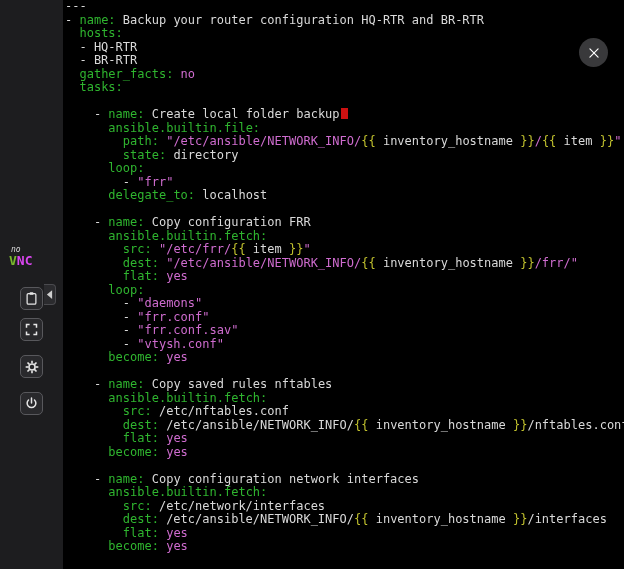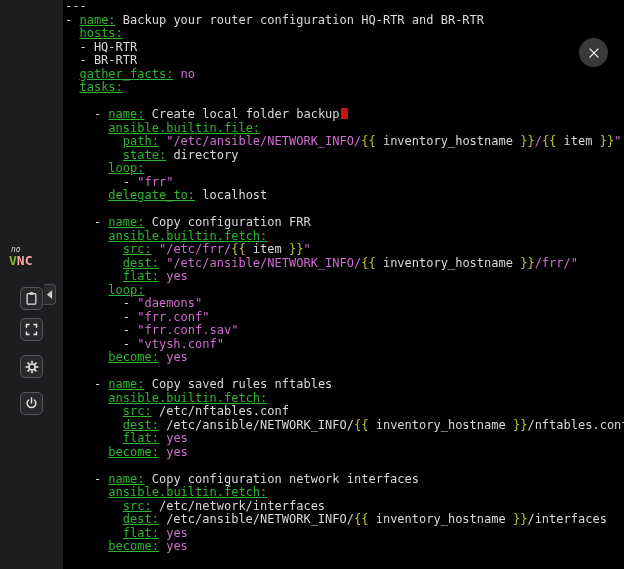--- a/index.html
+++ b/index.html
@@ -3,39 +3,39 @@
 <meta charset="utf-8">
 <style>
   * { margin:0; padding:0; box-sizing:border-box; }
   html,body { width:624px; height:569px; overflow:hidden; background:#161616; }
   .screen { position:relative; width:624px; height:569px; font-family:"DejaVu Sans Mono", monospace; }
 
   
   .left-strip { position:absolute; left:0; top:0; width:63px; height:569px; background:#1d1d1f; }
   .vnc-logo { position:absolute; left:9px; top:246px; width:42px; line-height:1; }
   .logo-no  { display:block; color:#d8d8d8; font-size:8px; font-style:italic; margin-left:2px; }
-  .logo-vnc { display:block; font-weight:bold; font-size:13px; color:#fca5a5; }
+  .logo-vnc { display:block; font-weight:bold; font-size:13px; color:#d946ef; }
   .logo-vnc::first-letter { color:#79b92c; }
   .ctrl-btn { position:absolute; left:20px; width:23px; height:23px; background:#29292c;
               border:1px solid #58585c; border-radius:5px; display:flex; align-items:center;
               justify-content:center; cursor:pointer; }
   .btn-1 { top:287px; } .btn-2 { top:318px; } .btn-3 { top:355px; } .btn-4 { top:392px; }
   .handle { position:absolute; left:44px; top:284px; width:12px; height:21px; background:#2b2b2e;
             border:1px solid #4a4a4e; border-left:none; border-radius:0 4px 4px 0;
             display:flex; align-items:center; justify-content:center; cursor:pointer; }
 
   
   .terminal { position:absolute; left:63px; top:0; width:561px; height:569px; background:#000; }
   .term-header { height:13px; background:var(--header_bg); color:#0a0a0a; font-size:11px;
                  line-height:13px; display:flex; justify-content:space-between;
                  padding:0 1px 0 9px; white-space:pre; overflow:hidden; }
   .term-body { padding-left:2px; padding-top:0; font-size:12px; line-height:13.5px;
                white-space:pre; color:var(--text); }
   .line { height:13.5px; }
-  .c-k { color:var(--key);text-decoration:underline; }
+  .c-k { color:var(--key); }
   .c-t { color:var(--text); }
   .c-s { color:var(--string); }
   .c-j { color:var(--jinja); }
   .cursor { display:inline-block; width:7px; height:11px; background:var(--cursor);
             margin-left:1px; vertical-align:-1px; }
   .close-btn { position:absolute; top:38px; right:16px; width:29px; height:29px; border-radius:50%;
                background:#39393b; display:flex; align-items:center; justify-content:center;
                cursor:pointer; }
 </style>
 </head>

